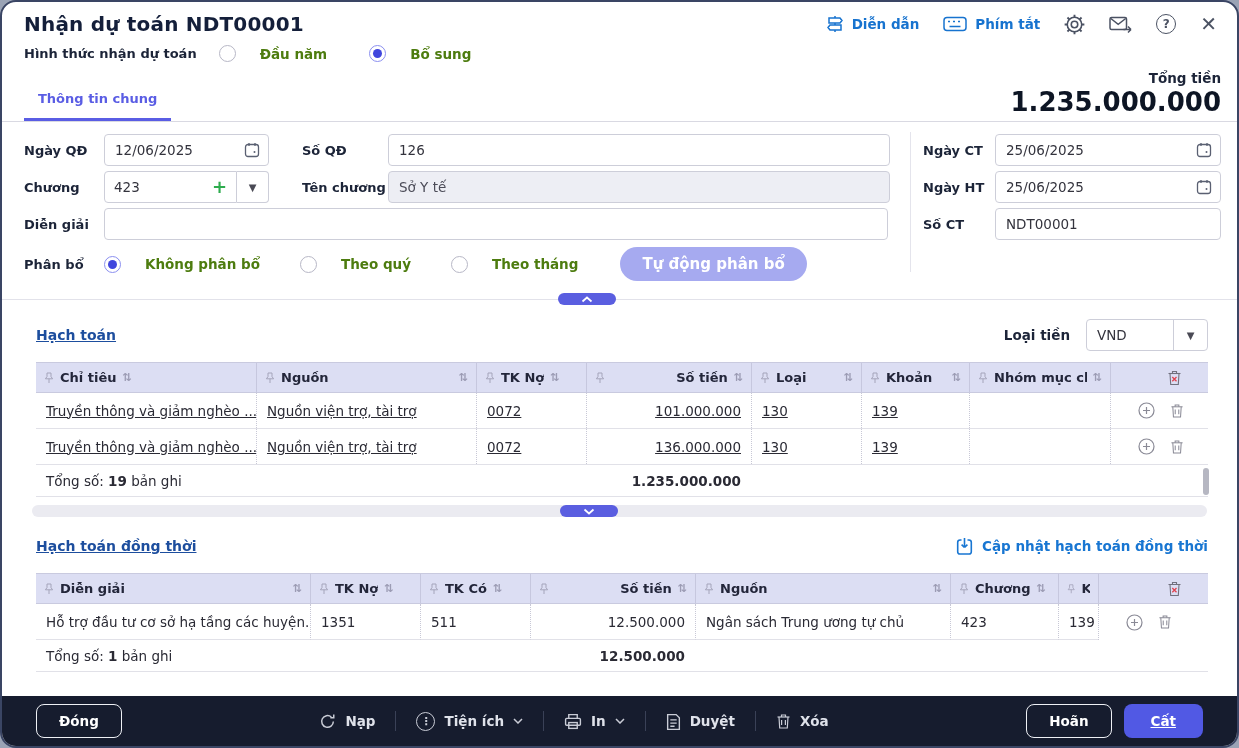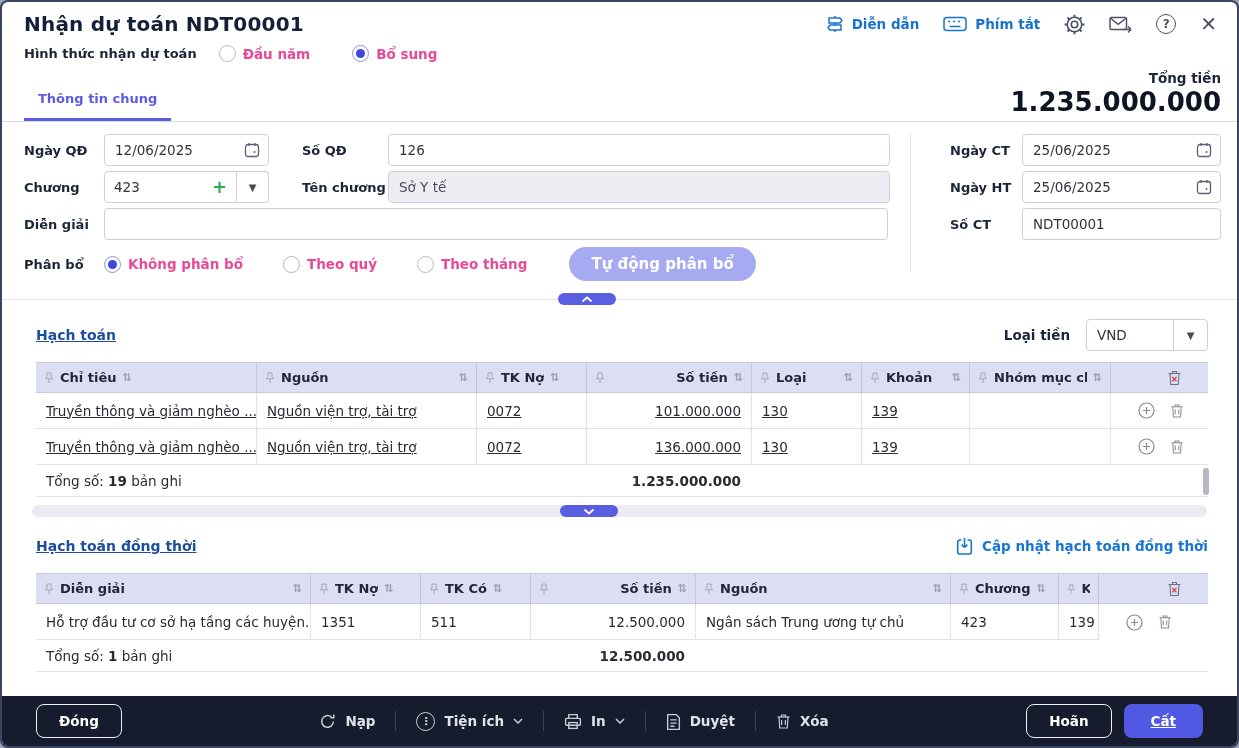--- a/index.html
+++ b/index.html
@@ -4,37 +4,37 @@
 <style>
   * { box-sizing: border-box; }
   html,body { margin:0; padding:0; }
   body {
     width:1239px; height:748px;
     font-family:"DejaVu Sans","Liberation Sans",sans-serif;
     background:#9aa3b5;
   }
   .win {
     width:1239px; height:748px;
-    border:2px solid #3a4564; border-radius:8px;
+    border:2px solid #3a4564; border-radius:16px;
     background:#fff; overflow:hidden;
     display:flex; flex-direction:column;
   }
   
   .hdr { display:flex; align-items:center; padding:10px 20px 2px 22px; }
   .hdr h1 { font-size:20px; font-weight:700; color:#141f3a; margin:0; letter-spacing:.2px; }
   .hdr-right { margin-left:auto; display:flex; align-items:center; gap:24px; }
   .hlink { display:flex; align-items:center; gap:8px; color:#1773cf; font-size:13.5px; font-weight:600; cursor:pointer; }
   .hicon { color:#4b5263; display:flex; align-items:center; cursor:pointer; }
   .qmark { width:20px; height:20px; border:1.5px solid #4b5263; border-radius:50%;
            display:flex; align-items:center; justify-content:center; font-size:12px; font-weight:700; color:#4b5263; }
   .xclose { font-size:20px; color:#4b5263; line-height:1; }
   
   .radio-row { display:flex; align-items:center; padding:7px 22px 6px; }
   .blabel { font-size:13px; font-weight:700; color:#1c2438; }
-  .radio { display:flex; align-items:center; gap:7px; font-size:13.5px; font-weight:700; color:#ec4899; cursor:pointer; }
+  .radio { display:flex; align-items:center; gap:24px; font-size:13.5px; font-weight:700; color:#4d7c0f; cursor:pointer; }
   .rdot { width:17px; height:17px; border-radius:50%; border:1px solid #b7b7c6; background:#fff; position:relative; flex:none; }
   .radio.sel .rdot { border:1.5px solid #8b8ff0; }
   .radio.sel .rdot::after { content:""; position:absolute; inset:3px; border-radius:50%; background:#4046dd; }
   
   .tabs-row { display:flex; align-items:flex-end; padding:0 16px 0 22px; border-bottom:1px solid #d9d9e2; height:54px; flex:none; }
   .tab { color:#5a5de4; font-size:13px; font-weight:700; padding:0 14px 12px; border-bottom:3px solid #5a5de4; cursor:pointer; }
   .totals { margin-left:auto; text-align:right; padding-bottom:4px; }
   .totals .tl { font-size:13.5px; color:#1c2438; font-weight:600; }
   .totals .tv { font-size:26px; font-weight:700; color:#0d1524; margin-top:1px; }
   
@@ -45,21 +45,21 @@
   .lbl2 { width:86px; margin-left:33px; font-size:13px; font-weight:700; color:#1c2438; flex:none; }
   .rg { margin-left:auto; display:flex; align-items:center; }
   .rlbl { width:72px; font-size:13px; font-weight:700; color:#1c2438; flex:none; }
   .fld { position:relative; display:flex; align-items:center; }
   .inp { height:32px; border:1px solid #cdced9; border-radius:4px; background:#fff;
          font-size:13.5px; color:#33333d; padding:0 10px; width:100%;
          display:flex; align-items:center; font-family:inherit; outline:none; }
   input.inp::placeholder { color:#999; }
   .inp.dis { background:#edeef4; color:#4c4c58; }
   .cal { position:absolute; right:9px; top:8px; pointer-events:auto; cursor:pointer; }
-  .w165 { width:165px; } .w502 { width:502px; } .w784 { width:784px; } .w226 { width:199px; }
+  .w165 { width:165px; } .w502 { width:502px; } .w784 { width:784px; } .w226 { width:226px; }
   .combo { display:flex; width:165px; }
   .combo-main { flex:1; height:32px; border:1px solid #cdced9; border-radius:4px 0 0 4px;
                 display:flex; align-items:center; padding:0 9px; font-size:13.5px; color:#33333d; background:#fff; }
   .combo-plus { margin-left:auto; color:#2eac4e; font-size:18px; font-weight:700; line-height:1; cursor:pointer; }
   .combo-caret { width:32px; height:32px; border:1px solid #cdced9; border-left:none; border-radius:0 4px 4px 0;
                  display:flex; align-items:center; justify-content:center; color:#4a4a55; font-size:10px; cursor:pointer; background:#fff; }
   .pb-btn { margin-left:42px; background:#a6aaf0; color:#fff; border:none; border-radius:17px;
             font-size:15px; font-weight:700; padding:8px 22px; font-family:inherit; }
   
   .bound1 { position:relative; height:13px; margin-top:6px; flex:none; }

